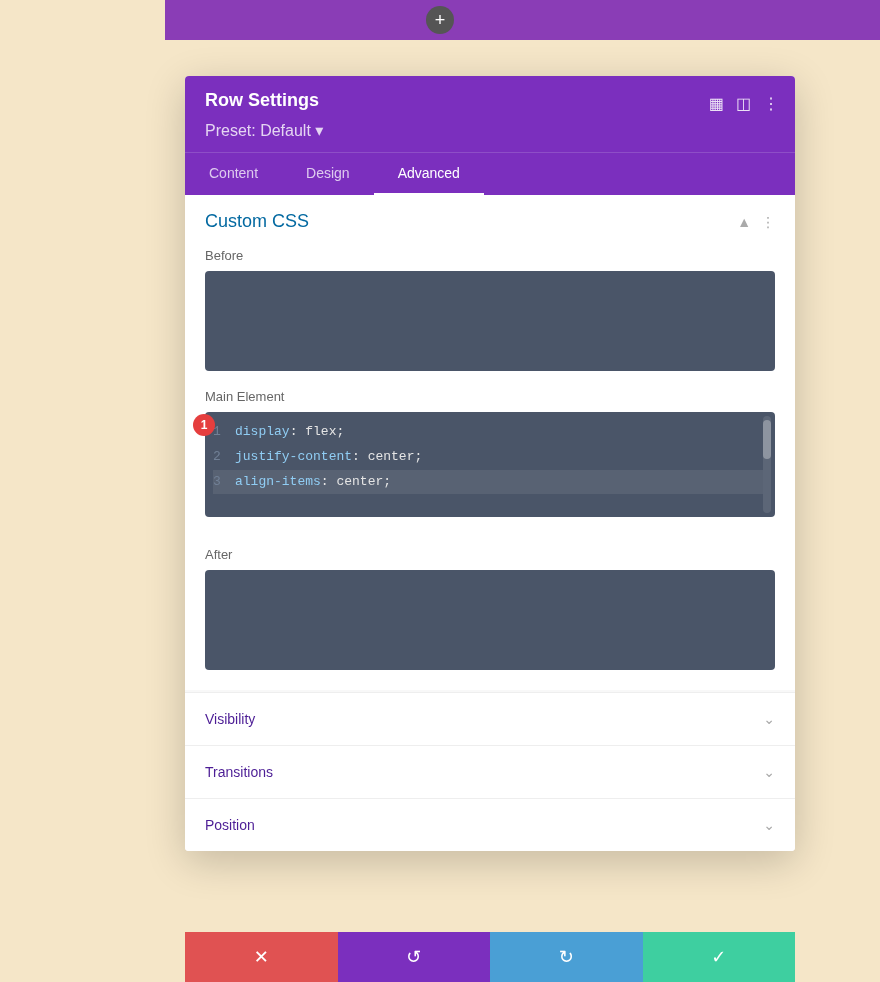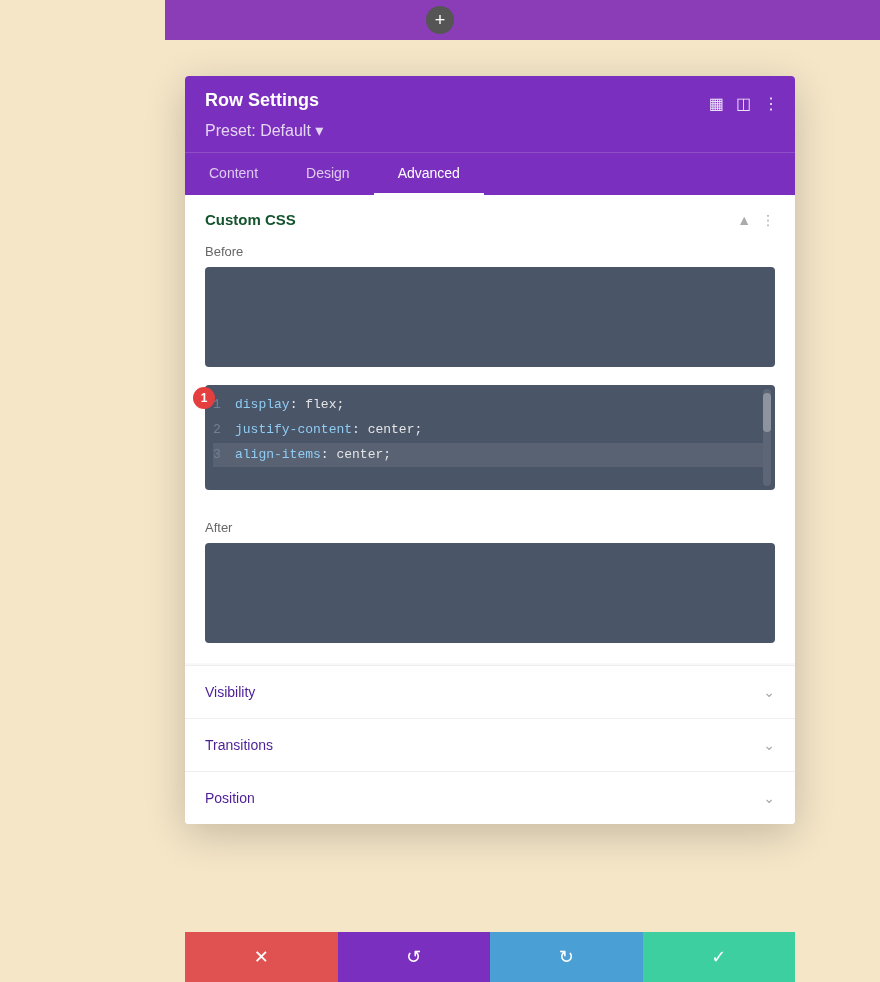--- a/index.html
+++ b/index.html
@@ -126,23 +126,23 @@
 
     .section-header {
       display: flex;
       align-items: center;
       justify-content: space-between;
       padding: 16px 20px;
       background: white;
     }
 
     .section-title {
-      color: #14532d;
-      font-size: 15px;
-      font-weight: 700;
+      color: #0369a1;
+      font-size: 18px;
+      font-weight: 400;
     }
 
     .section-header-icons {
       display: flex;
       align-items: center;
       gap: 10px;
     }
 
     .section-icon {
       color: #aaa;
@@ -328,20 +328,21 @@
       </div>
 
       <div class="section-content">
 
         <div>
           <div class="field-label">Before</div>
           <div class="empty-code-area"></div>
         </div>
 
         <div style="margin-top: 18px;">
+          <div class="field-label">Main Element</div>
           <div class="main-element-wrapper">
             <div class="badge">1</div>
             <div class="code-display">
               <table class="code-table">
                 <tbody>
                     <tr>
                   <td class="line-num">1</td>
                   <td><span class="kw">display</span><span class="semi">: flex;</span></td>
                 </tr>
                 <tr>

